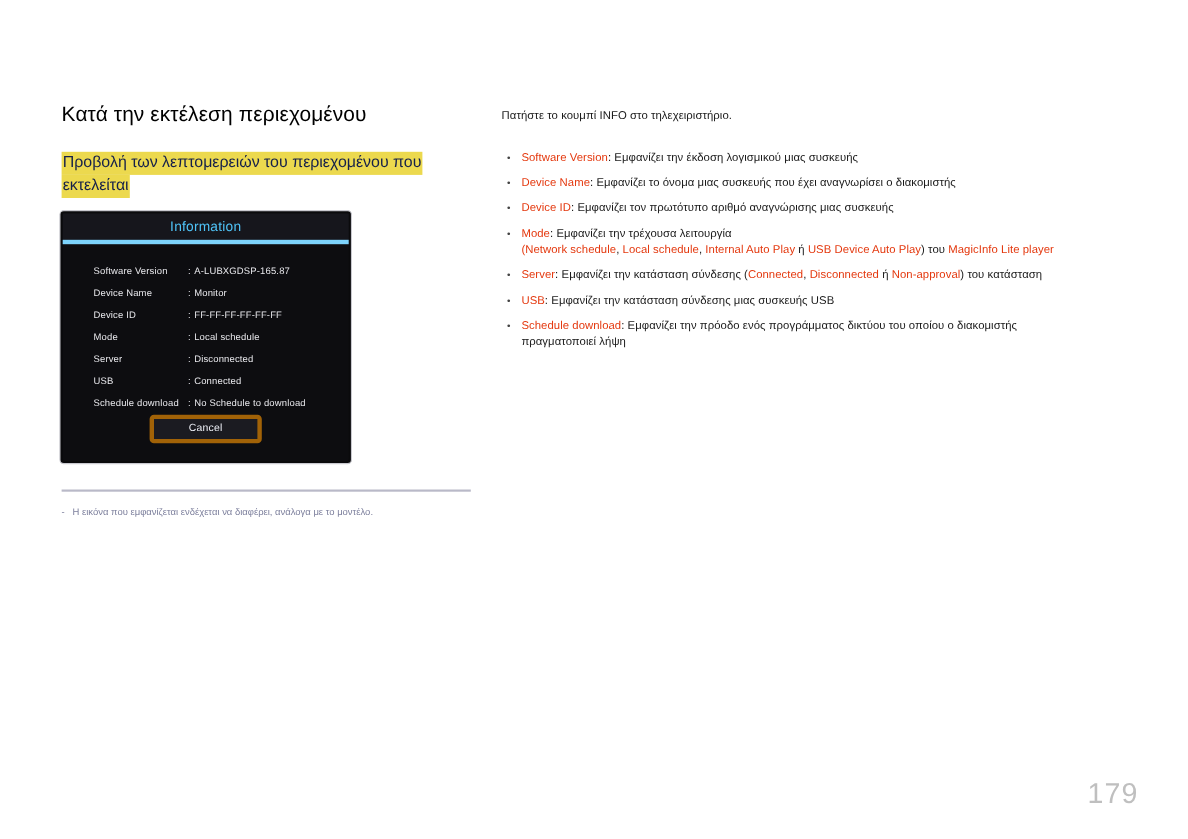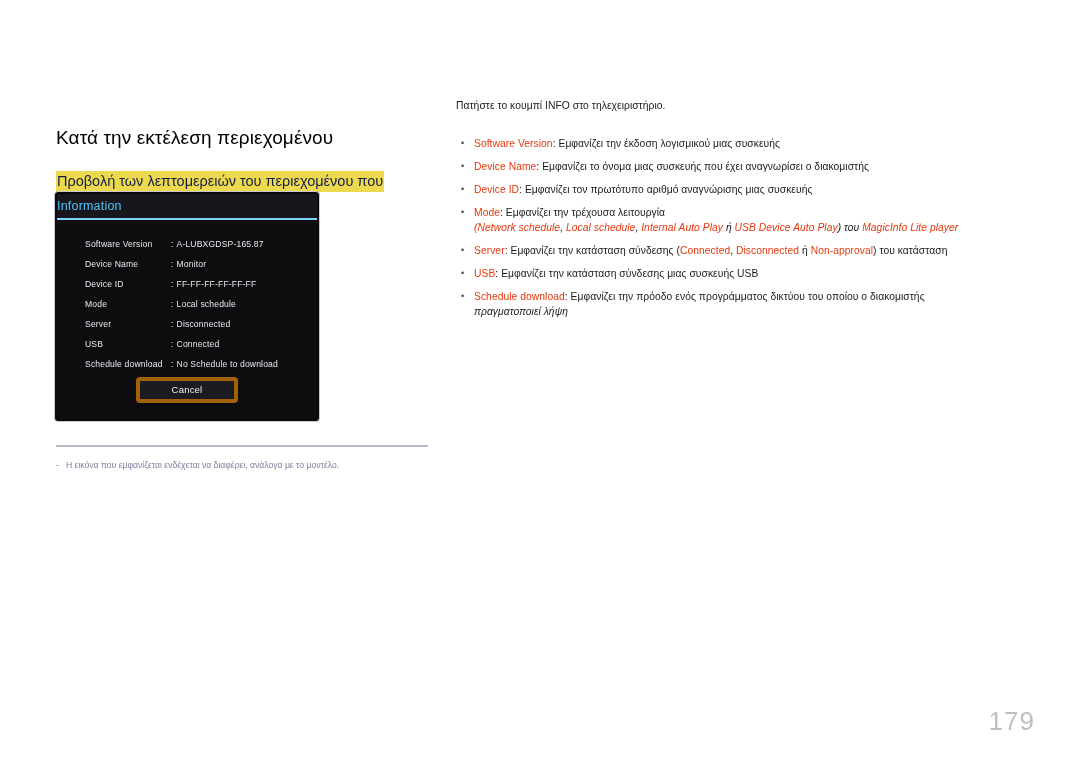--- a/index.html
+++ b/index.html
@@ -16,21 +16,20 @@
     color: #1a1a1a;
     overflow: hidden;
   }
 
   
   .left-col {
     position: absolute;
     left: 56px;
     top: 92px;
     width: 372px;
-    margin-top: 33px;
   }
 
   .page-title {
     font-size: 19px;
     font-weight: 400;
     color: #000000;
     letter-spacing: 0.1px;
     margin: 0 0 0 0;
     line-height: 26px;
   }
@@ -68,23 +67,24 @@
     width: 100%;
     height: 100%;
     background: #0d0d10;
     border-radius: 2px;
     position: relative;
     box-sizing: border-box;
   }
   .dialog-titlebar {
     height: 24px;
     background: #16161c;
-    border-bottom: 2px solid #7dd3fc;
+    border-bottom: 4px solid #7dd3fc;
     display: flex;
     align-items: center;
+    justify-content: center;
   }
   .dialog-title {
     color: #4fc3f7;
     font-size: 12.5px;
     letter-spacing: 0.2px;
   }
 
   .dialog-body {
     padding: 14px 0 0 0;
   }
@@ -187,21 +187,20 @@
     box-sizing: border-box;
   }
   .bullet-text {
     flex: 1 1 auto;
   }
   .term {
     color: #e4380e;
   }
   .sub-line {
     display: block;
-    font-style: italic;
   }
 
   
   .page-number {
     position: absolute;
     right: 45px;
     top: 706px;
     font-size: 26px;
     color: #bfbfbf;
     letter-spacing: 1px;

